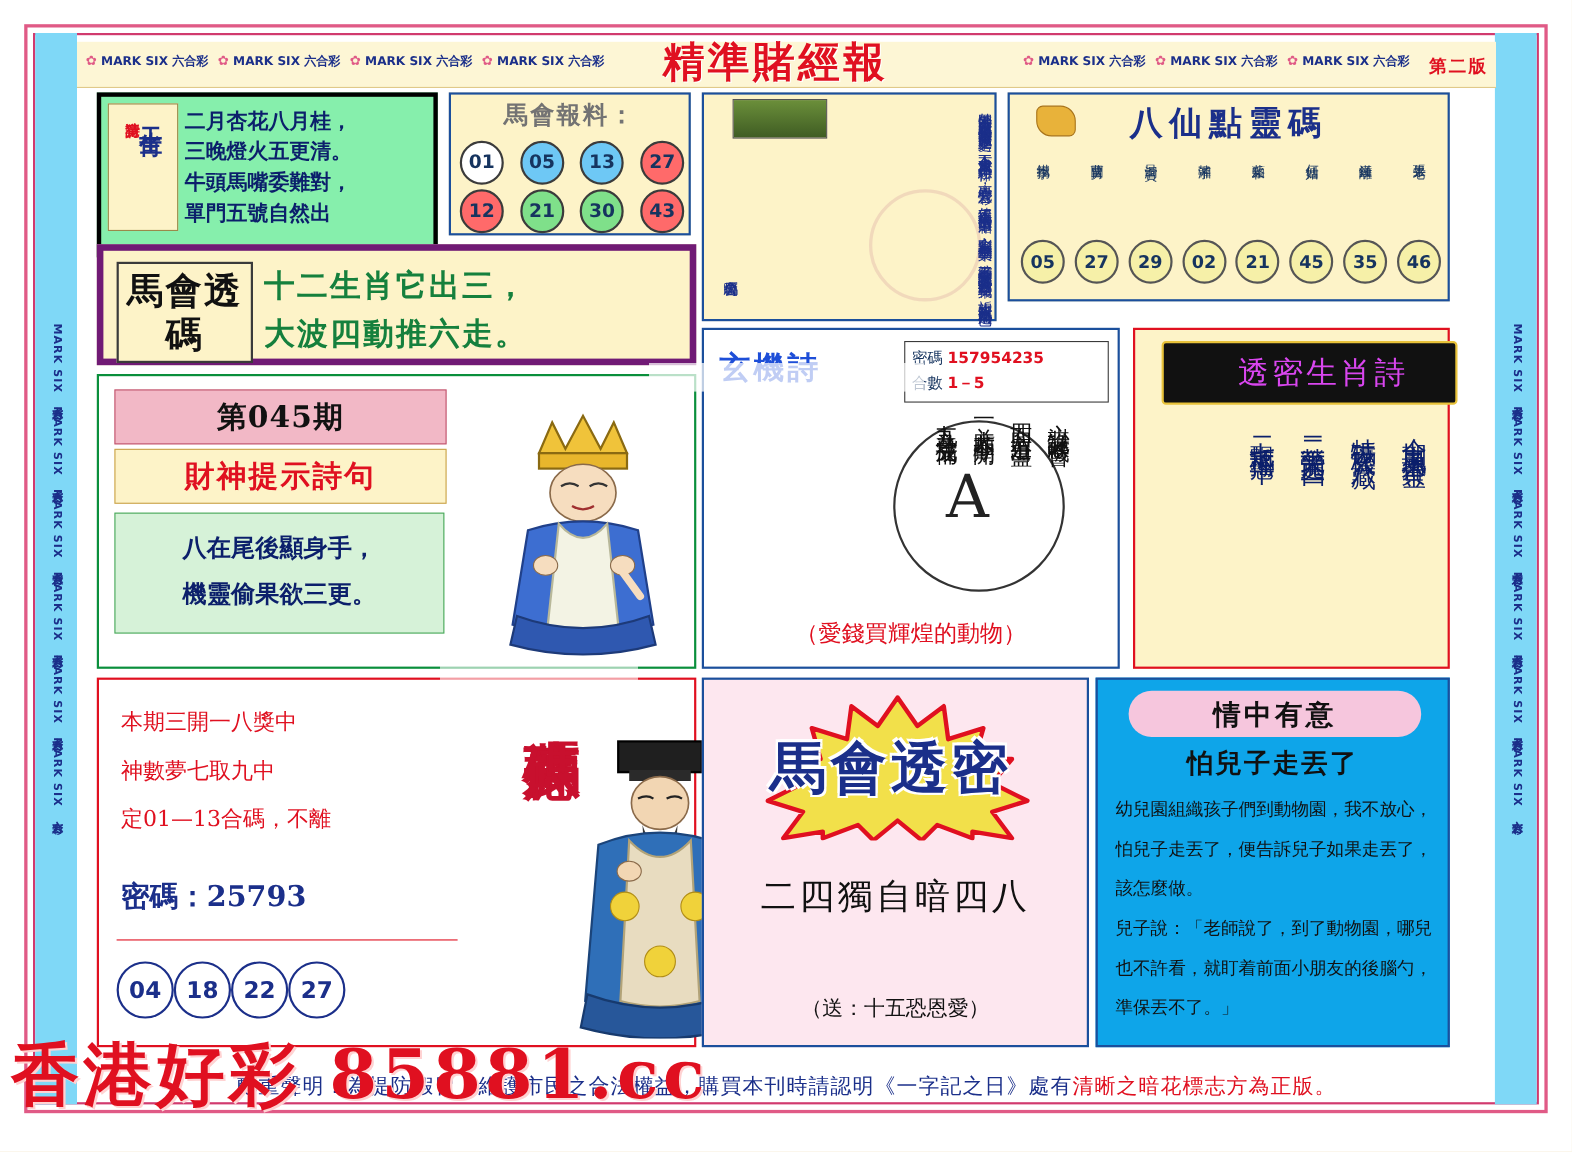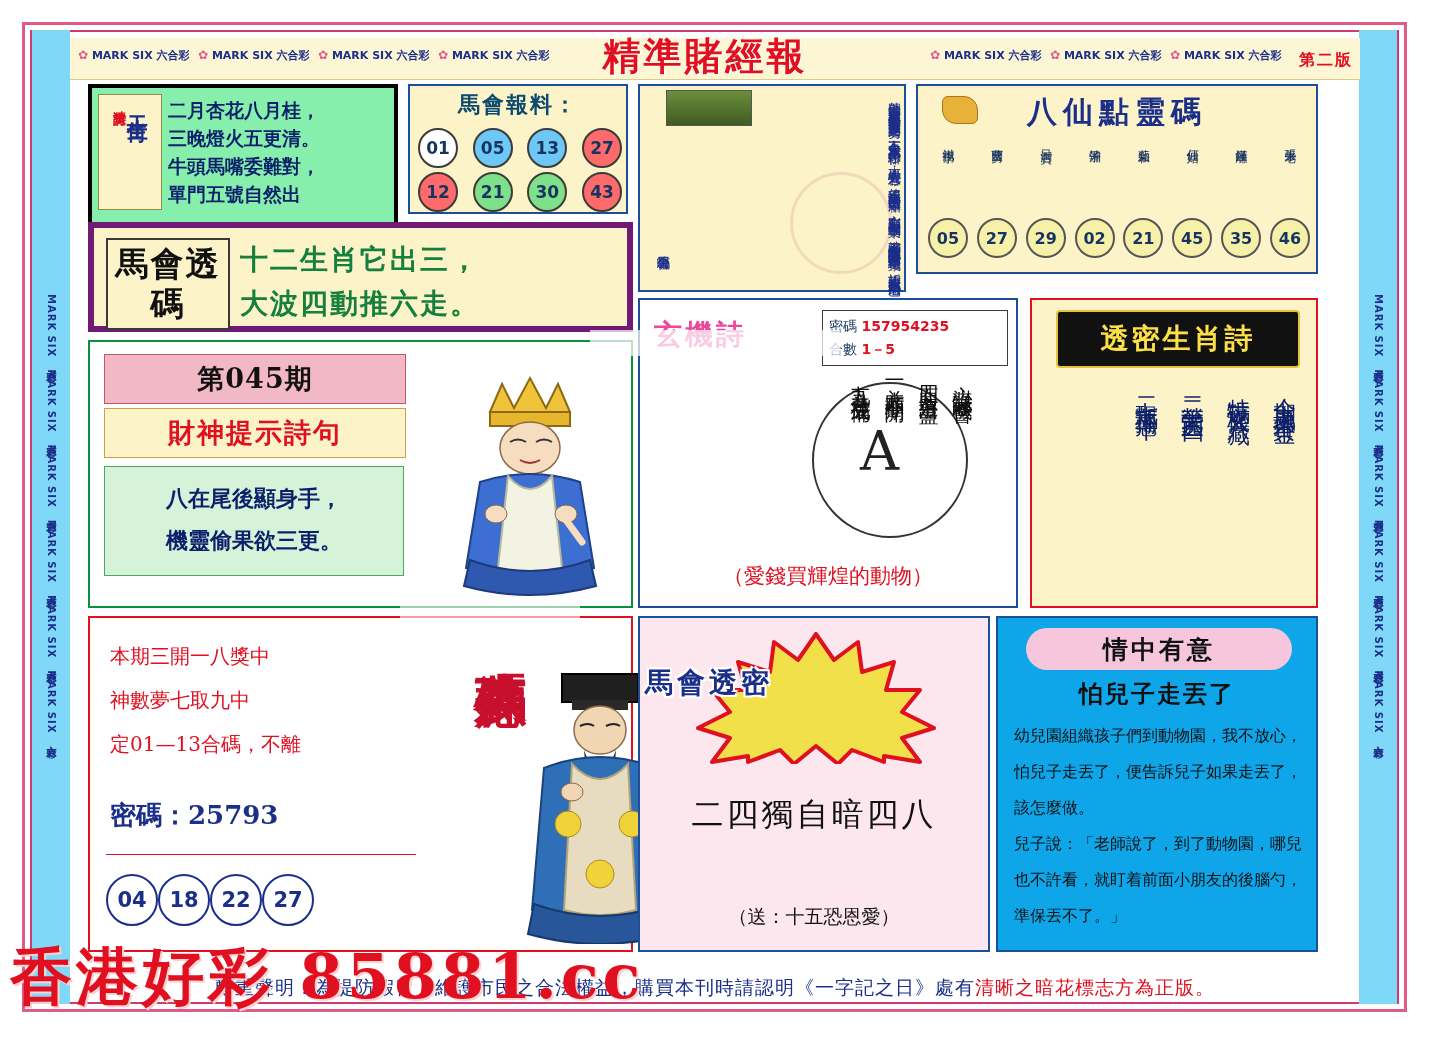--- a/index.html
+++ b/index.html
@@ -94,21 +94,21 @@
     color:#0b1f6b;font-size:19px;line-height:28px;font-weight:bold;
   }
 
   
   #horse-report{
     left:408px;top:84px;width:220px;height:130px;
     background:#fdf3c8;border:2px solid #1b4f9c;
   }
   #horse-report .hdr{
     position:absolute;left:0;top:4px;width:100%;
-    text-align:center;font-size:22px;font-weight:bold;color:#0c4a6e;
+    text-align:center;font-size:22px;font-weight:bold;color:#737373;
     font-family:"DejaVu Serif","Liberation Serif",serif;letter-spacing:2px;
   }
   .ball-row{position:absolute;left:8px;width:204px;display:flex;justify-content:space-between;}
   .ball{
     width:40px;height:40px;border-radius:50%;
     display:flex;align-items:center;justify-content:center;
     font-size:17px;font-weight:bold;color:#16345f;
     border:2px solid #3b3b3b;
     background:#ffffff;
     box-sizing:border-box;
@@ -223,21 +223,21 @@
   .deity{position:absolute;}
   #deity1{left:350px;top:22px;width:180px;height:236px;}
 
   
   #xuanji{
     left:638px;top:298px;width:380px;height:310px;
     background:#ffffff;border:2px solid #1b4f9c;
   }
   #xuanji .hdr{
     position:absolute;left:14px;top:16px;font-size:28px;font-weight:bold;
-    color:#ec4899;font-family:Liberation Mono, monospace;letter-spacing:3px;
+    color:#1d4ed8;font-family:Liberation Mono, monospace;letter-spacing:3px;
   }
   #xuanji .codebox{
     position:absolute;left:182px;top:10px;width:186px;height:56px;
     border:1px solid #3a3a3a;
     font-size:14px;color:#16345f;padding:4px 6px;box-sizing:border-box;
     line-height:23px;
   }
   #xuanji .codebox .v{color:#e01020;font-weight:bold;}
   #xuanji .poem{
     position:absolute;left:160px;top:70px;width:180px;height:182px;
@@ -260,22 +260,23 @@
 
   
   #toumi{
     left:1030px;top:298px;width:288px;height:310px;
     background:#fdf3c8;border:2px solid #e01020;
   }
   #toumi .hdr{
     position:absolute;left:24px;top:10px;width:240px;height:54px;
     background:#111;border:2px solid #e8c23a;border-radius:4px;
     display:flex;align-items:center;justify-content:center;
-    font-size:28px;font-weight:bold;color:#fde047;letter-spacing:3px;
-    font-family:"DejaVu Serif","Liberation Serif",serif;
+    font-size:28px;font-weight:normal;color:#d946ef;letter-spacing:3px;
+    font-family:"DejaVu Serif","Liberation Serif",serif;
+    padding-left:25px;
   }
   #toumi .poem{
     position:absolute;left:12px;top:76px;width:264px;height:222px;
     writing-mode:vertical-rl;
     font-family:"DejaVu Serif","Liberation Serif",serif;
     font-size:23px;line-height:46px;color:#0b1f6b;letter-spacing:4px;
     padding-top:4px;
   }
 
   
@@ -316,23 +317,23 @@
 
   
   #toumi2{
     left:638px;top:616px;width:352px;height:336px;
     background:#fde7ef;border:2px solid #1b4f9c;
   }
   .starburst{
     position:absolute;left:22px;top:14px;width:308px;height:132px;
   }
   #toumi2 .burst-text{
-    position:absolute;left:5px;top:46px;width:308px;text-align:left;
-    font-family:"DejaVu Serif","Liberation Serif",serif;
-    font-size:28px;font-weight:bold;color:#1b2f8a;letter-spacing:4px;
+    position:absolute;left:16px;top:46px;width:308px;text-align:center;
+    font-family:"DejaVu Serif","Liberation Serif",serif;
+    font-size:51px;font-weight:bold;color:#1b2f8a;letter-spacing:4px;
     text-shadow:2px 2px 0 #fff,-2px -2px 0 #fff,2px -2px 0 #fff,-2px 2px 0 #fff;
   }
   #toumi2 .lines{
     position:absolute;left:0;top:168px;width:100%;text-align:center;
     font-family:"DejaVu Serif","Liberation Serif",serif;
     font-size:32px;color:#111;line-height:56px;letter-spacing:3px;
   }
   #toumi2 .foot{
     position:absolute;left:0;top:286px;width:100%;text-align:center;
     font-size:19px;color:#111;font-family:"DejaVu Serif","Liberation Serif",serif;

